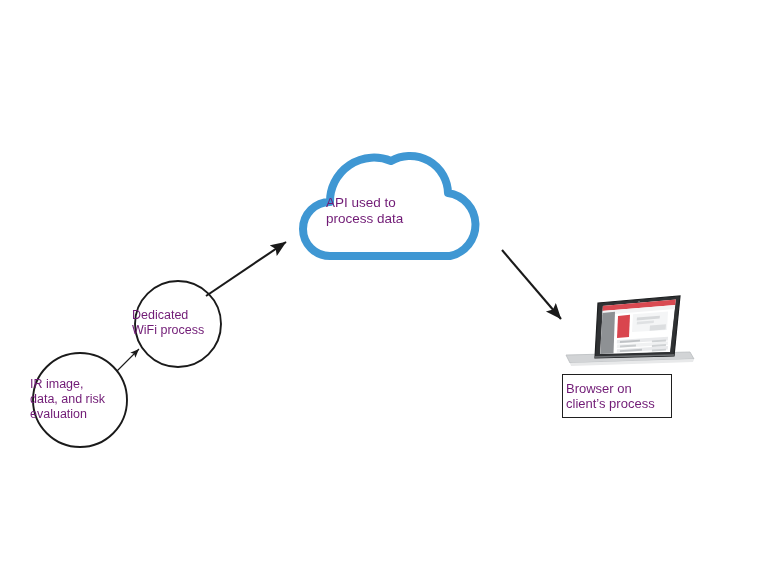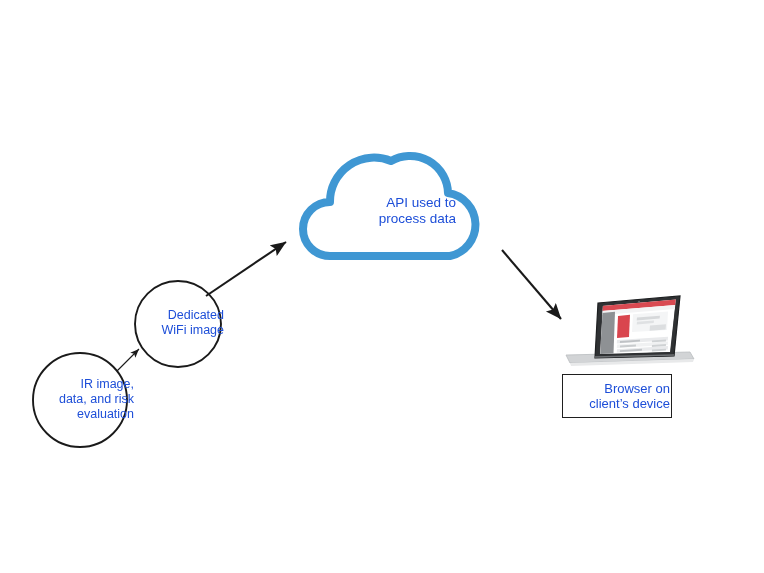--- a/index.html
+++ b/index.html
@@ -23,24 +23,24 @@
   .layer {
     position: absolute;
     left: 0;
     top: 0;
     width: 764px;
     height: 573px;
   }
   
   .node-label {
     position: absolute;
-    text-align: right;
+    text-align: left;
     line-height: 1.18;
     white-space: pre-line;
-    color: #1d4ed8;
+    color: #701a75;
     pointer-events: none;
   }
   #source-label {
     left: 30px;
     top: 377px;
     width: 104px;
     font-size: 12.5px;
   }
   #router-label {
     left: 132px;
@@ -146,22 +146,22 @@
 
       <line x1="595" y1="357" x2="674" y2="355" stroke="#6f7275" stroke-width="1.4"></line>
     </g>
   </svg>
 
   <div class="node-label" id="source-label">IR image,
 data, and risk
 evaluation</div>
 
   <div class="node-label" id="router-label">Dedicated
-WiFi image</div>
+WiFi process</div>
 
   <div class="node-label" id="cloud-label">API used to
 process data</div>
 
   <div id="browser-box"></div>
   <div class="node-label" id="browser-box-label">Browser on
-client’s device</div>
+client’s process</div>
 
 </div>
 
 </body></html>

